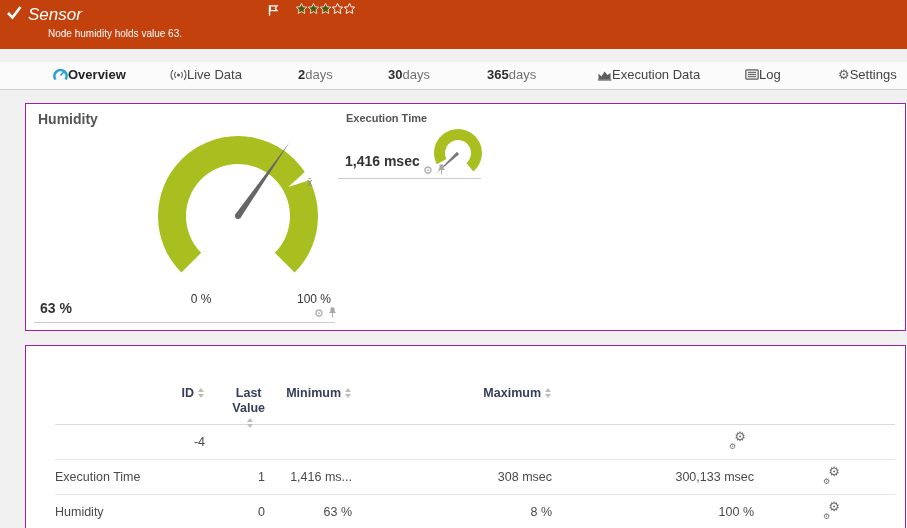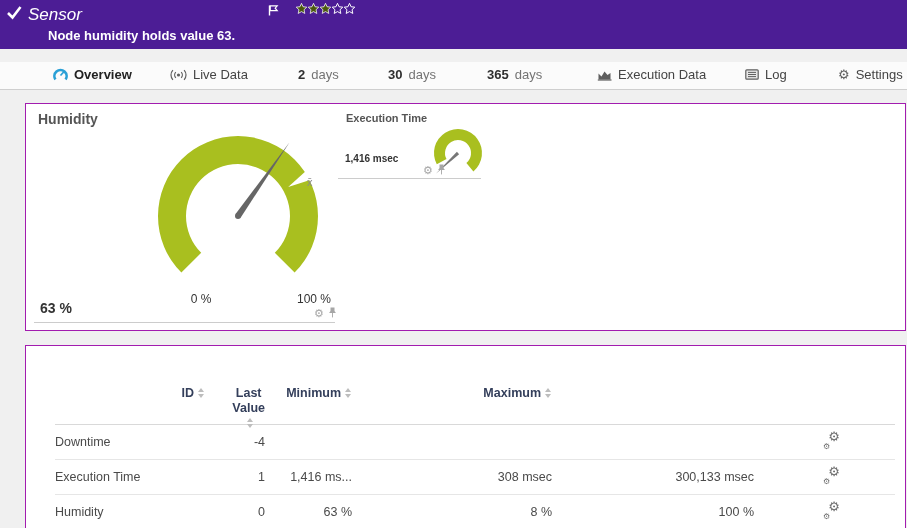--- a/index.html
+++ b/index.html
@@ -1,53 +1,53 @@
 <!DOCTYPE html>
 <html><head>
 <meta charset="utf-8">
 <style>
   html,body{margin:0;padding:0;}
   body{width:907px;height:528px;overflow:hidden;background:#f0f0f0;
        font-family:"Liberation Sans",sans-serif;-webkit-font-smoothing:antialiased;}
   .stage{position:relative;width:907px;height:528px;overflow:hidden;}
 
   
-  .band{position:absolute;left:0;top:0;width:907px;height:49px;background:#4c1d95;color:#fff;}
+  .band{position:absolute;left:0;top:0;width:907px;height:49px;background:#c2410c;color:#fff;}
   .band .check{position:absolute;left:7px;top:5px;}
   .band .kind{position:absolute;left:28px;top:5px;font-size:17px;font-style:italic;font-weight:500;}
   .band .title{position:absolute;left:89px;top:4px;font-size:19px;font-weight:bold;letter-spacing:.2px;}
   .band .flag{position:absolute;left:267px;top:3px;}
   .band .stars{position:absolute;left:296px;top:3px;display:flex;gap:1px;}
-  .band .subtitle{position:absolute;left:48px;top:28px;font-size:13px;font-weight:bold;}
+  .band .subtitle{position:absolute;left:48px;top:28px;font-size:10px;font-weight:normal;}
 
   
   .tabbar{position:absolute;left:0;top:62px;width:907px;height:27px;background:#fbfbfb;
           border-bottom:1px solid #cfcfcf;font-size:13px;color:#444;}
-  .tab{position:absolute;top:5px;display:flex;align-items:center;gap:6px;cursor:pointer;white-space:nowrap;}
+  .tab{position:absolute;top:5px;display:flex;align-items:center;cursor:pointer;white-space:nowrap;}
   .tab .num{font-weight:bold;color:#2f2f2f;}
   .tab .unit{color:#737373;}
   .tab.active .lbl{font-weight:bold;color:#222;}
   .active-underline{position:absolute;left:25px;top:85px;width:123px;height:3px;background:#2aa0d6;}
 
   
   .card{position:absolute;left:25px;width:881px;background:#fff;border:1px solid #a21caf;box-sizing:border-box;}
   .card1{top:103px;height:228px;}
   .card2{top:345px;height:195px;}
 
   
   .cell-title-lg{position:absolute;left:12px;top:7px;font-size:14px;font-weight:bold;color:#555;}
   .cell-title-sm{position:absolute;left:320px;top:8px;font-size:11px;font-weight:bold;color:#555;}
   .gauge-big{position:absolute;left:117px;top:17px;}
   .gauge-small{position:absolute;left:397px;top:16px;}
   .scale-label{position:absolute;font-size:12px;color:#333;text-align:center;}
   .lab-0{left:155px;top:188px;width:40px;}
   .lab-100{left:262px;top:188px;width:52px;}
   .mean-mark{position:absolute;left:281px;top:72px;font-size:11px;color:#8a8a8a;}
   .val-lg{position:absolute;left:14px;top:196px;font-size:14px;font-weight:bold;color:#333;}
-  .val-sm{position:absolute;left:319px;top:49px;font-size:10px;font-weight:bold;color:#333;}
+  .val-sm{position:absolute;left:319px;top:49px;font-size:14px;font-weight:bold;color:#333;}
   .rule{position:absolute;height:1px;background:#ccc;}
   .rule-hum{left:8px;top:218px;width:301px;}
   .rule-exec{left:312px;top:74px;width:143px;}
   .mini-icons{position:absolute;display:flex;gap:4px;align-items:center;color:#a6a6a6;}
   .mini-icons .gear-glyph{font-size:11px;line-height:10px;color:#a6a6a6;}
   .icons-hum{left:288px;top:203px;}
   .icons-exec{left:397px;top:60px;}
 
   
   .table{position:absolute;left:29px;top:36px;right:10px;font-size:12.5px;color:#4a4a4a;}
@@ -206,21 +206,20 @@
 
       <div class="trow thead">
         <div class="hcell c-right"><span>ID</span><span class="sort"></span></div>
         <div class="lastval-head"><span>Last</span><br><span>Value</span><span class="sort"></span></div>
         <div class="hcell c-right"><span>Minimum</span><span class="sort"></span></div>
         <div class="hcell c-right"><span>Maximum</span><span class="sort"></span></div>
         <div></div>
       </div>
 
       <div class="trow tbody-row">
-        <div>Downtime</div>
         <div class="c-right">-4</div>
         <div class="c-right"></div>
         <div class="c-right"></div>
         <div class="c-right"></div>
         <div class="c-icon"><span class="gears"><span class="g-small">⚙</span><span class="g-big">⚙</span></span></div>
       </div>
 
       <div class="trow tbody-row">
         <div>Execution Time</div>
         <div class="c-right">1</div>

